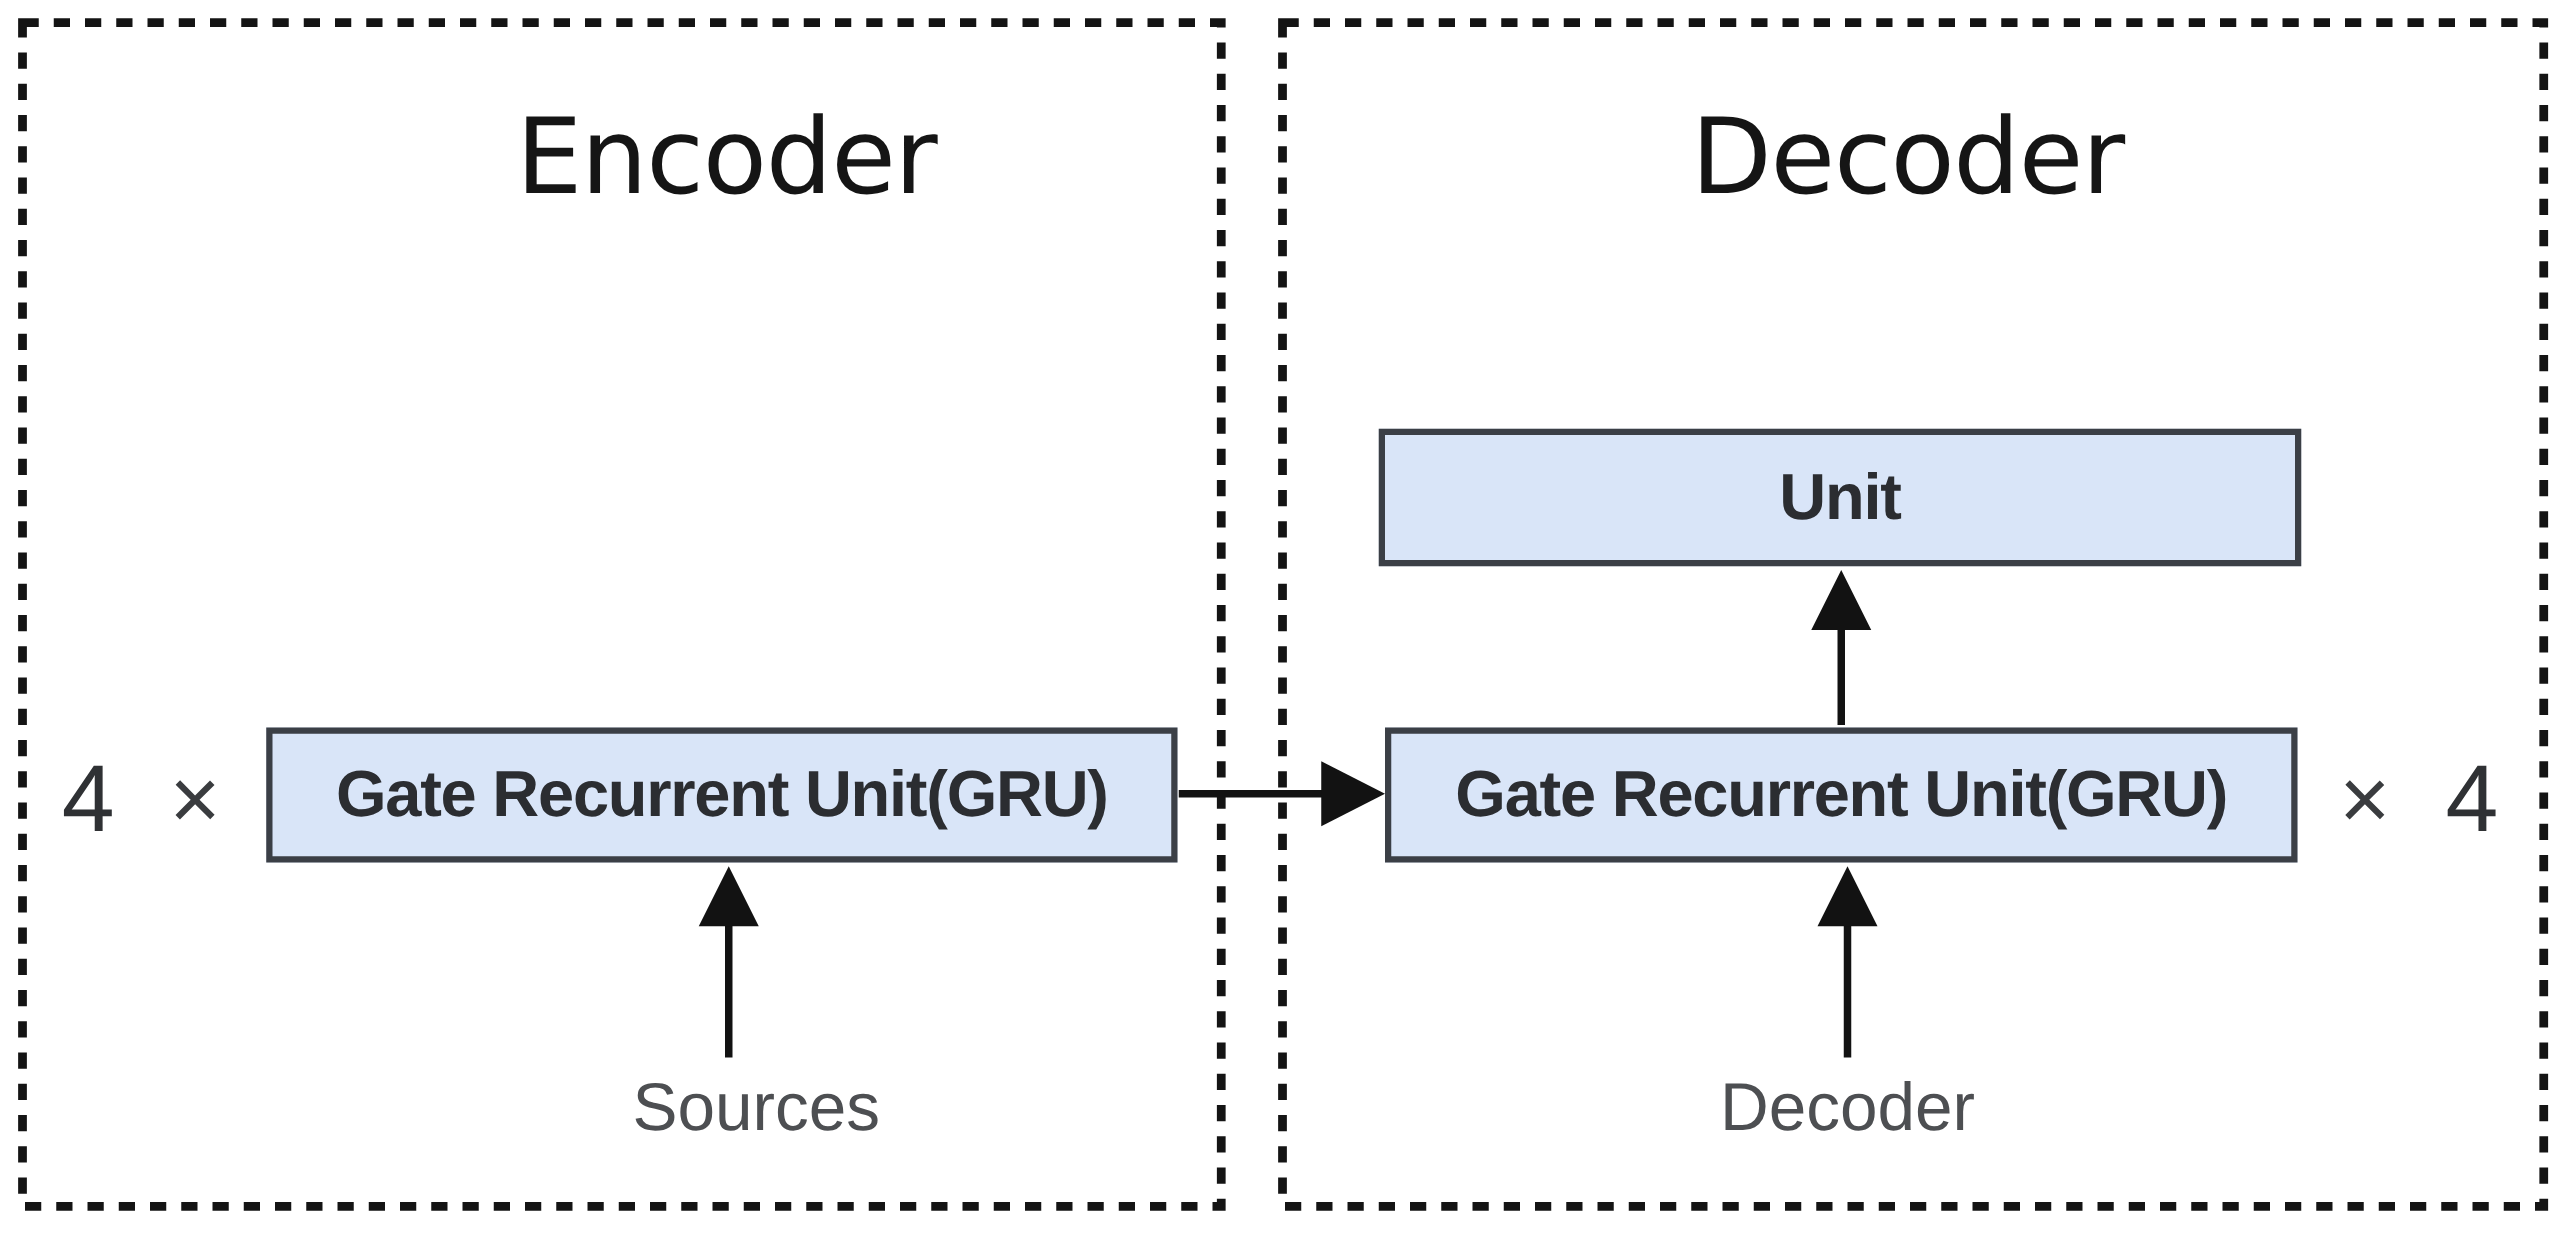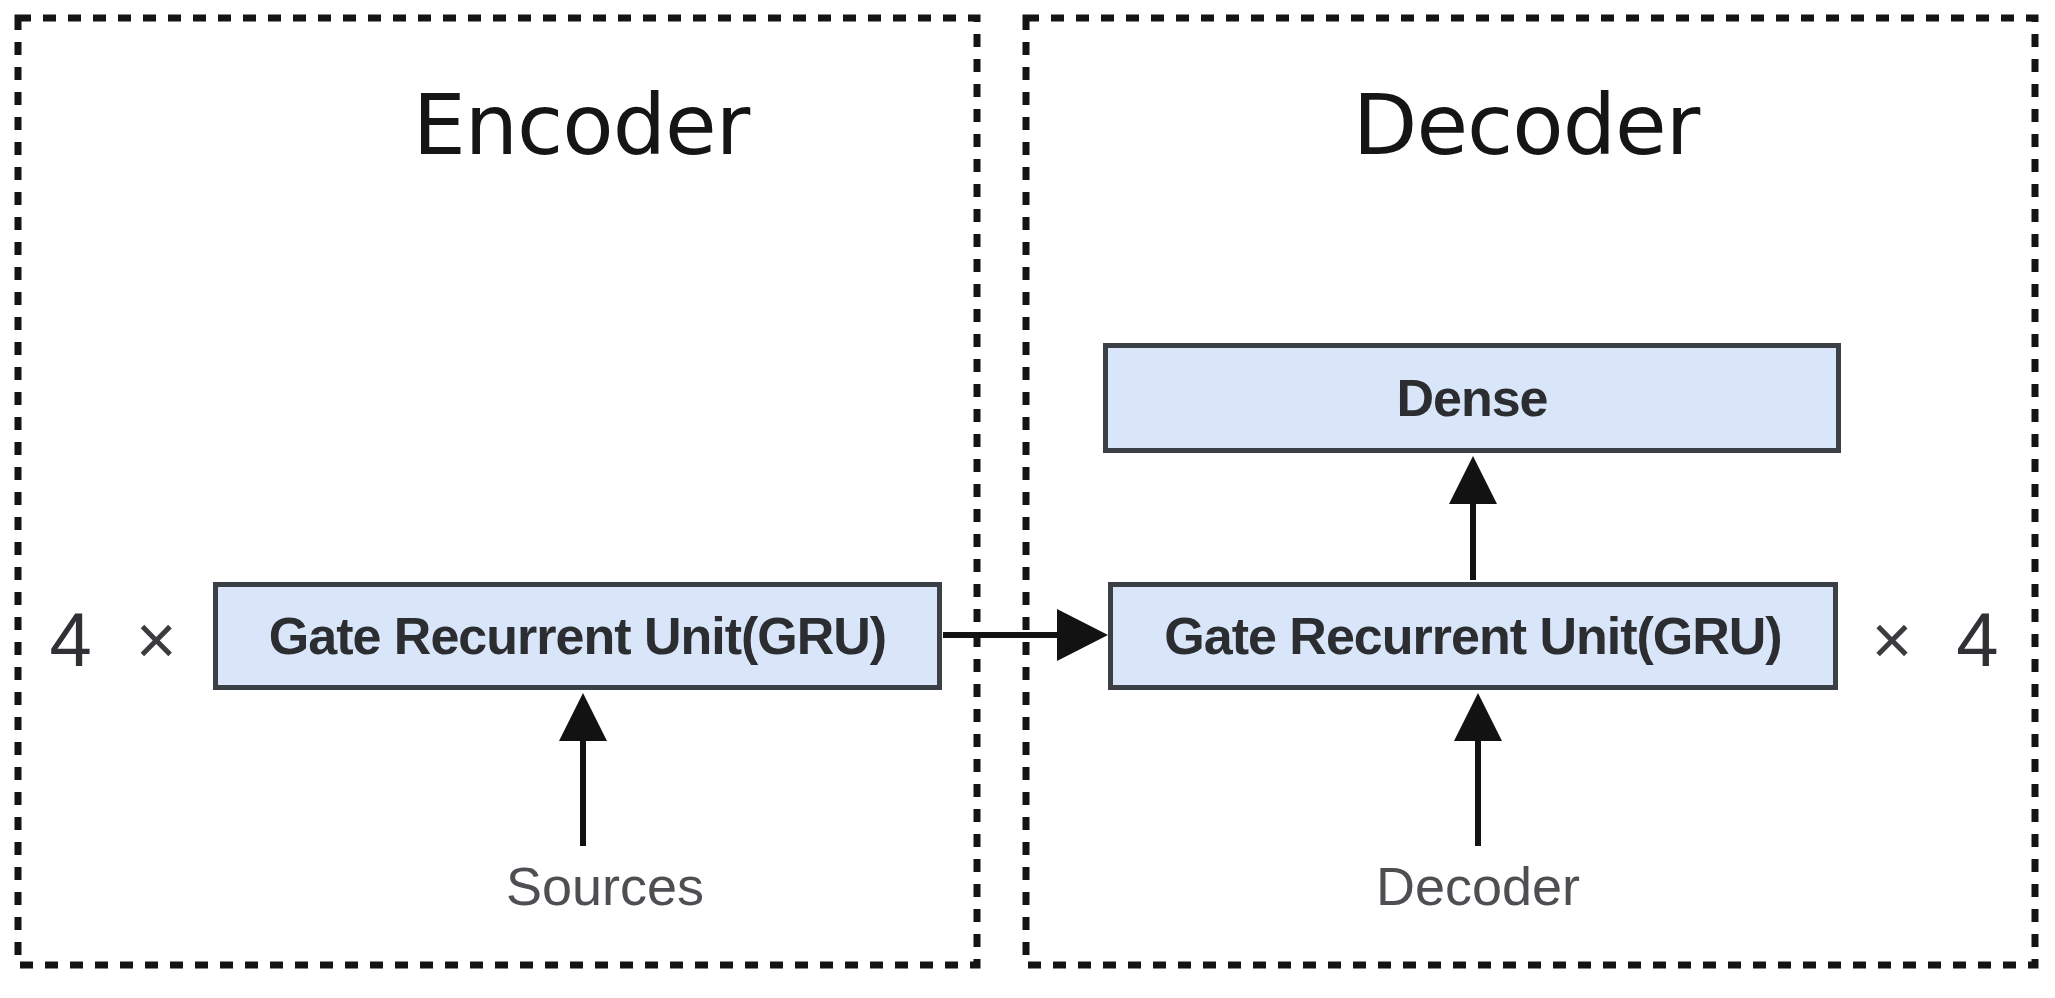--- a/index.html
+++ b/index.html
@@ -96,19 +96,19 @@
 
   <div class="node-box" style="left:213px;top:582px;width:729px;height:108px;">
     <span class="node-label">Gate Recurrent Unit(GRU)</span>
   </div>
 
   <div class="node-box" style="left:1108px;top:582px;width:730px;height:108px;">
     <span class="node-label">Gate Recurrent Unit(GRU)</span>
   </div>
 
   <div class="node-box" style="left:1103px;top:343px;width:738px;height:110px;">
-    <span class="node-label">Dense</span>
+    <span class="node-label">Unit</span>
   </div>
 
   <div class="abs io-label" style="left:605px;top:886px;">Sources</div>
   <div class="abs io-label" style="left:1478px;top:886px;">Decoder</div>
 
 </div>
 
 </body></html>

